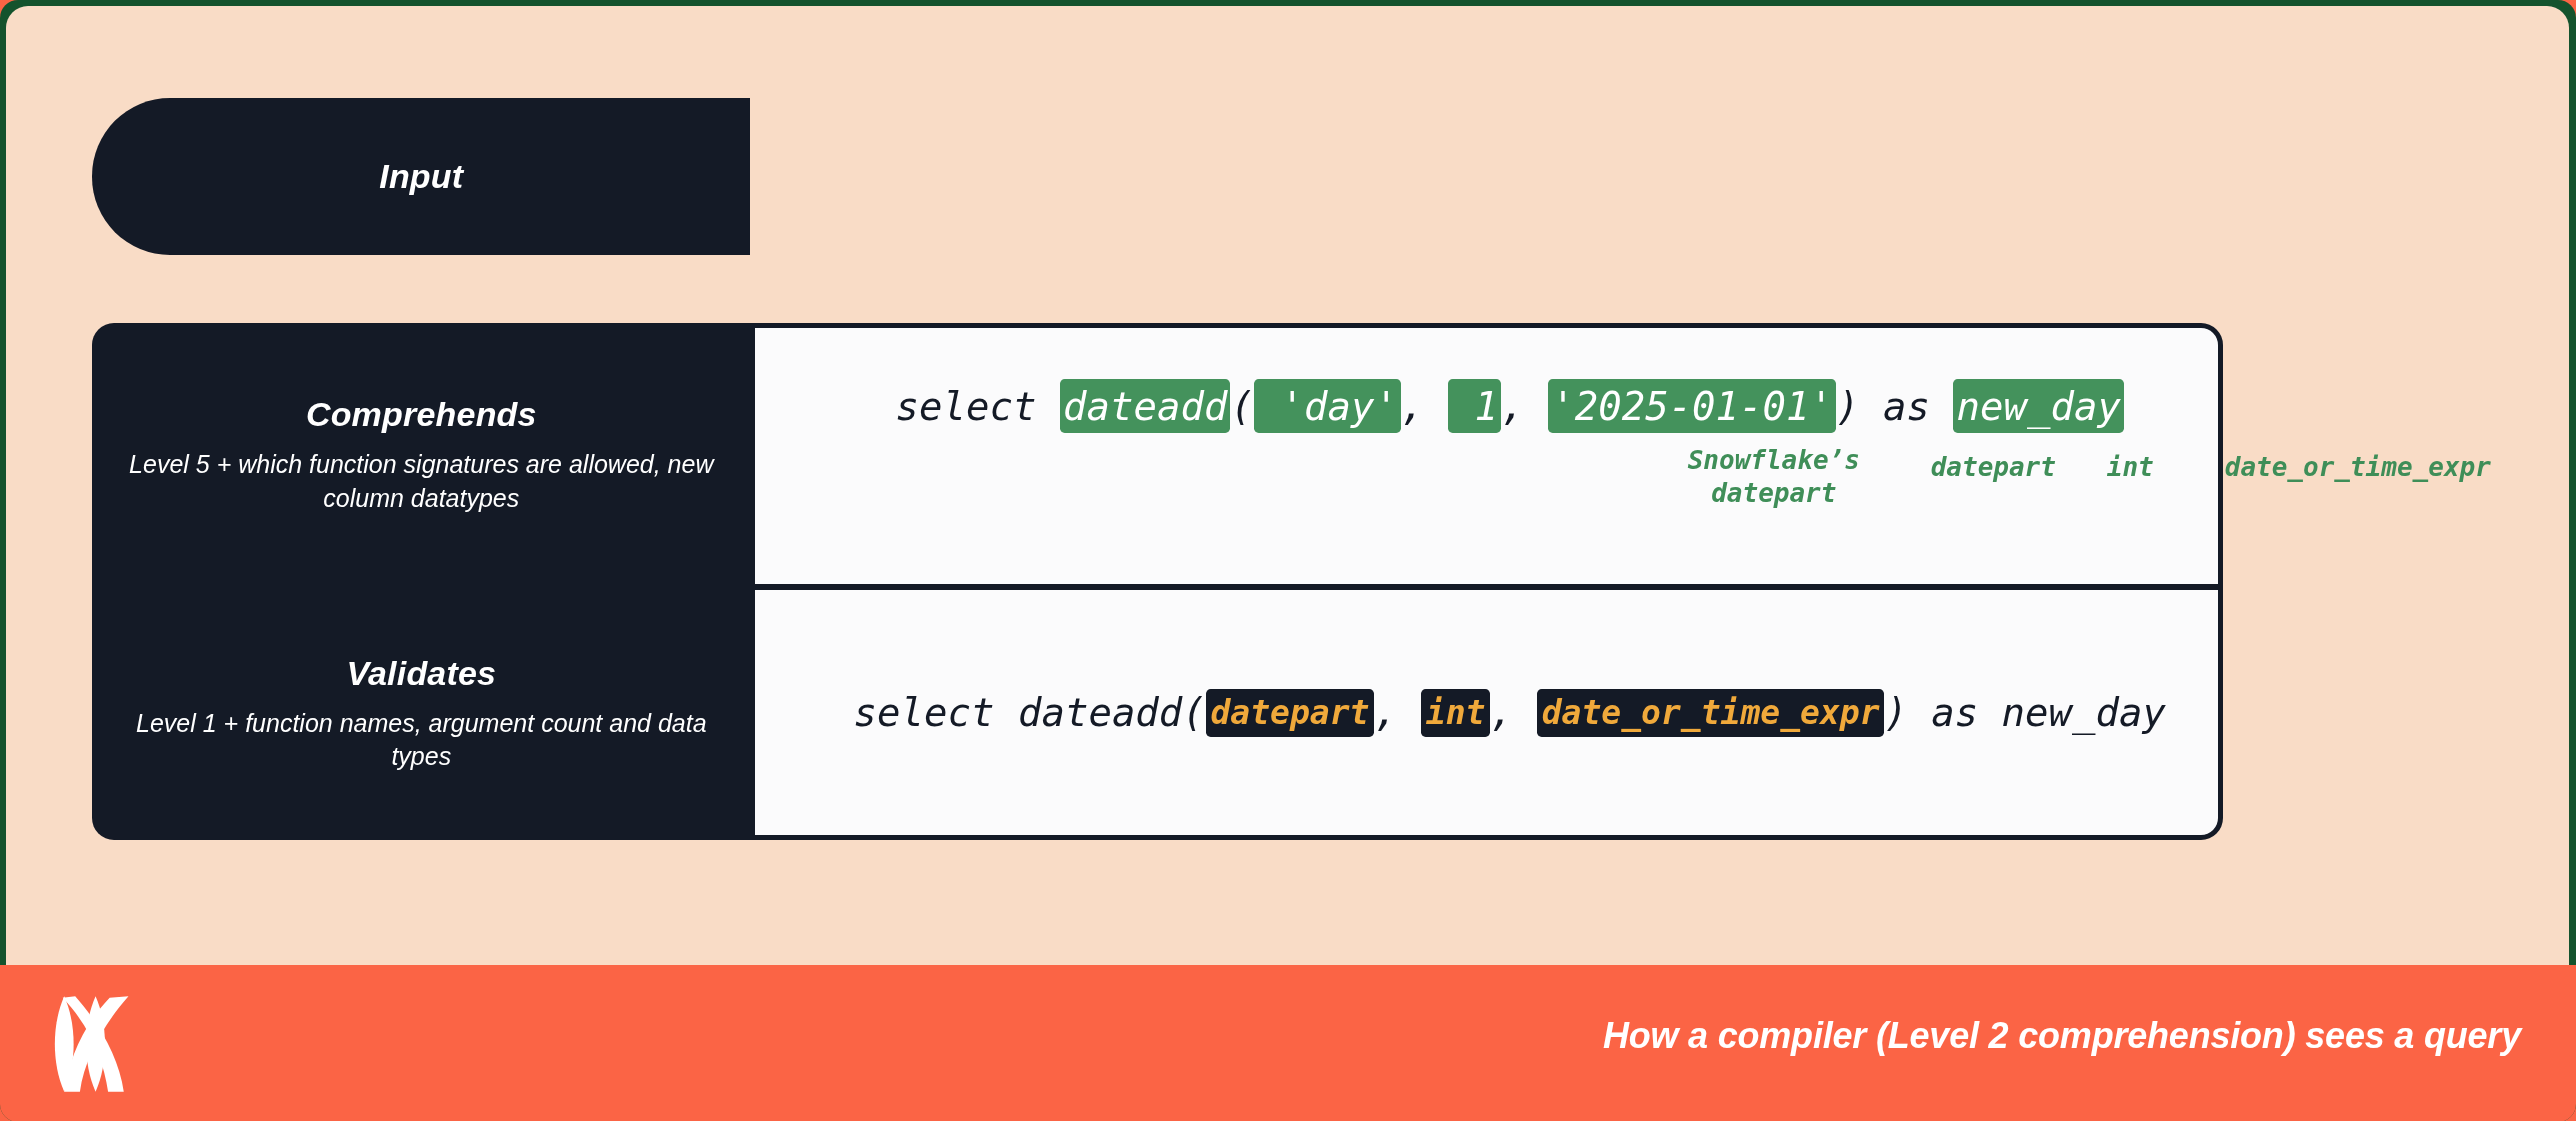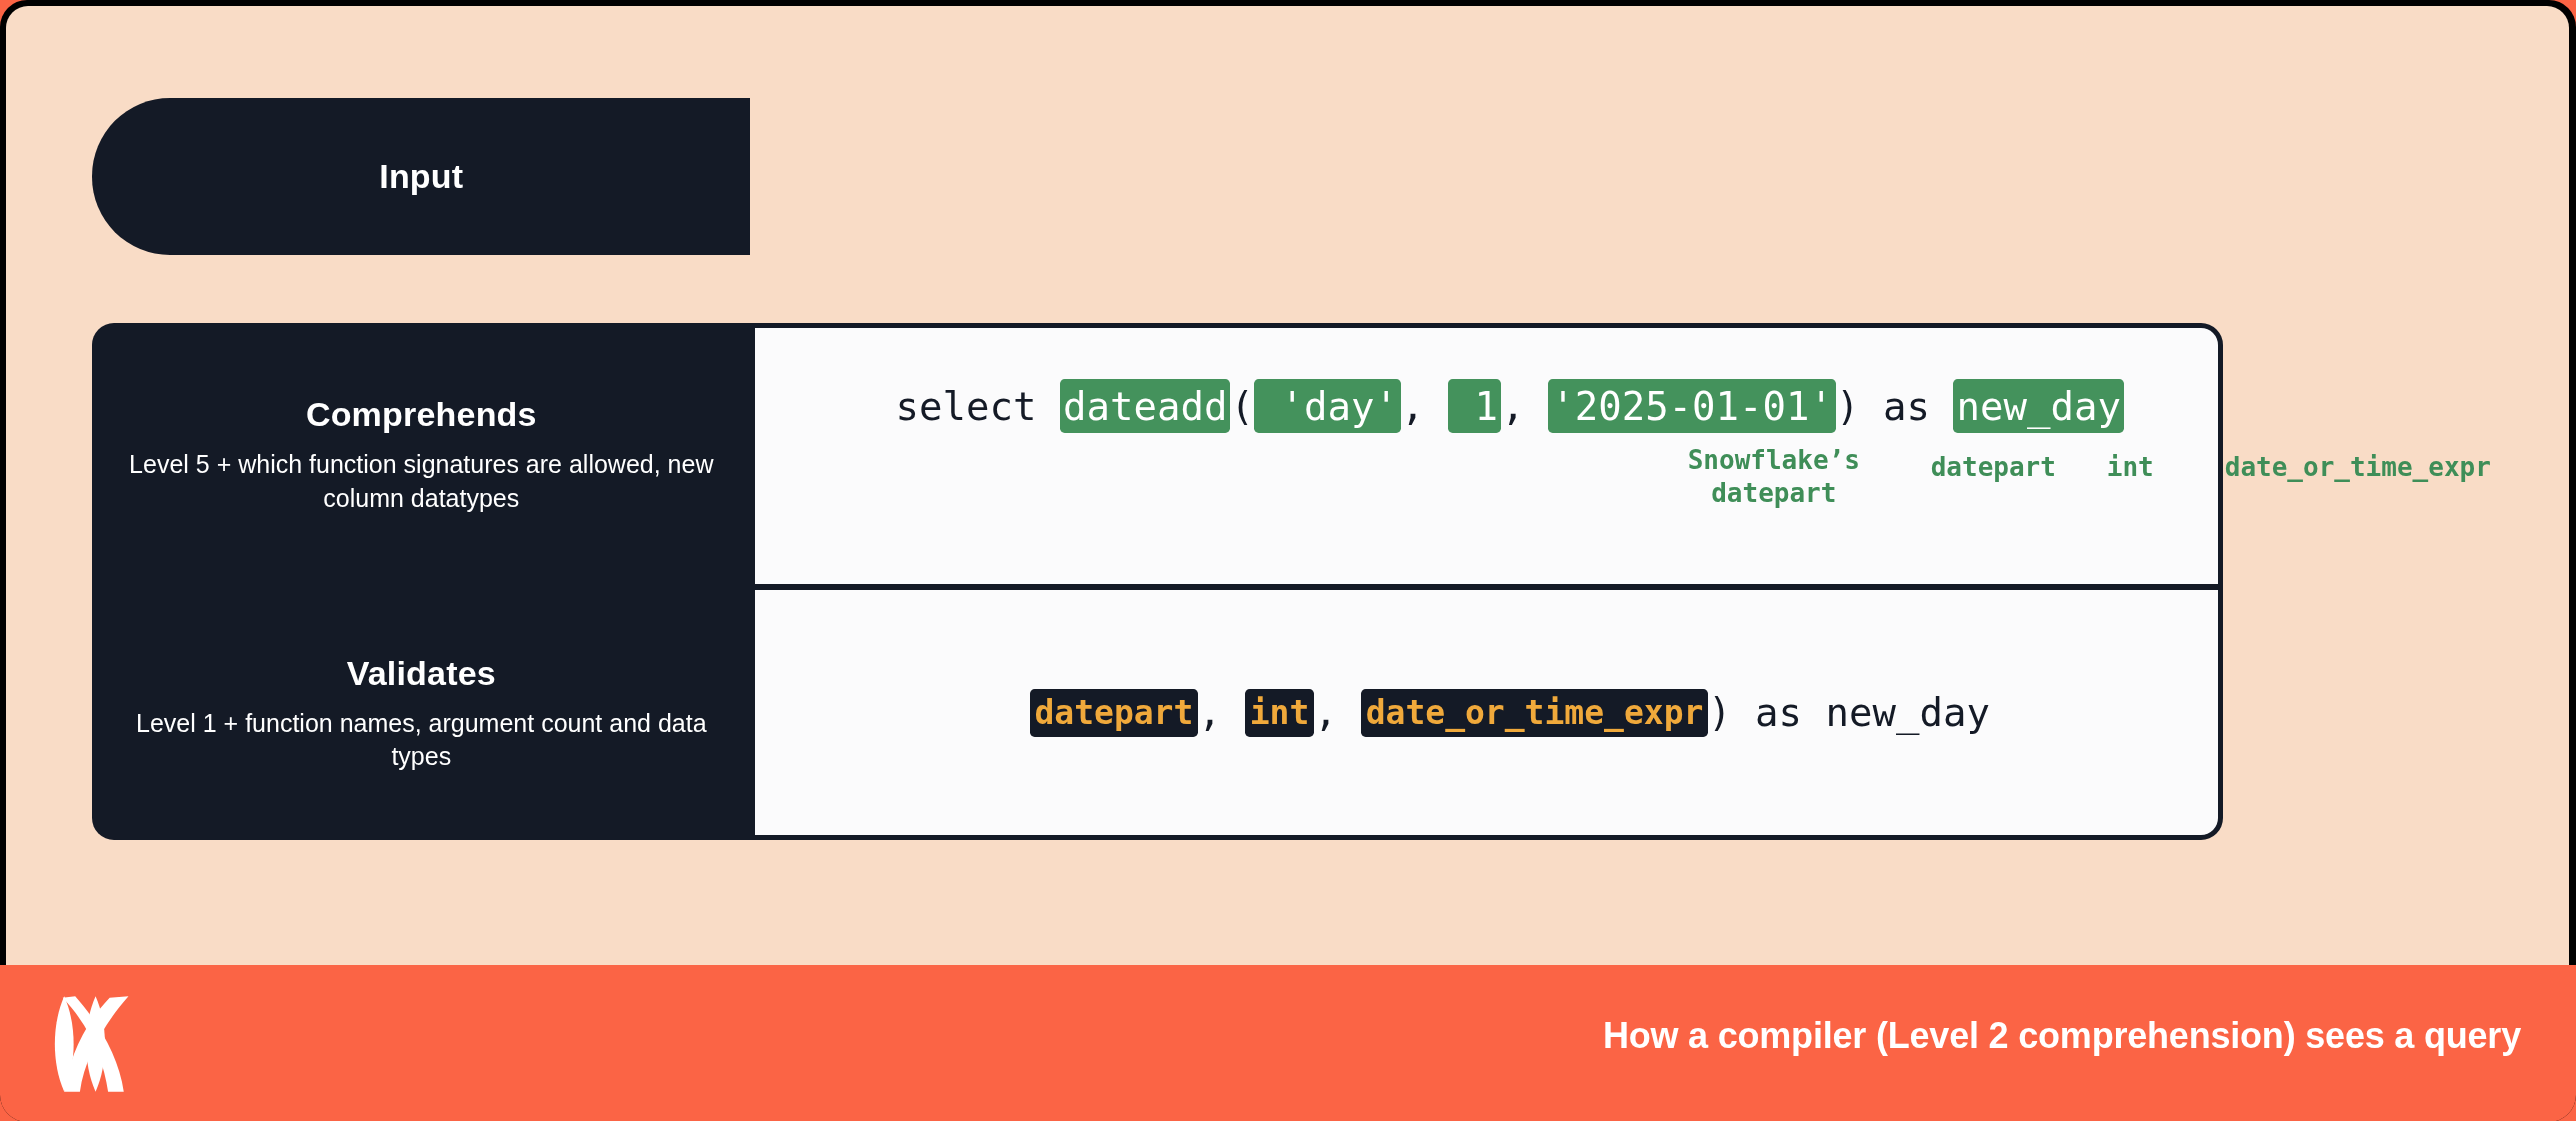--- a/index.html
+++ b/index.html
@@ -15,23 +15,24 @@
   }
 
   
   .frame {
     position: absolute;
     left: 0;
     top: 0;
     width: 2576px;
     height: 1122px;
     box-sizing: border-box;
-    background: #000000;
-    border-radius: 27px;
+    background: #14532d;
+    border-radius: 18px;
     overflow: hidden;
+    font-style: italic;
   }
   .canvas {
     position: absolute;
     left: 6.3px;
     top: 6.3px;
     width: 2563px;
     height: 959px;
     box-sizing: border-box;
     background: #F9DCC6;
     border-radius: 22px 22px 0 0;
@@ -243,21 +244,21 @@
             </div>
         </div>
       </div>
 
       <div class="row row-validates">
         <div class="label-pane">
           <div class="label-title">Validates</div>
           <div class="label-sub">Level 1 + function names, argument count and data types</div>
         </div>
         <div class="code-pane">
-          <div class="code-line" id="validates-code"><span class="hl-dark">datepart</span><span class="tok">, </span><span class="hl-dark">int</span><span class="tok">, </span><span class="hl-dark">date_or_time_expr</span><span class="tok">) as new_day</span></div>
+          <div class="code-line" id="validates-code"><span class="tok">select dateadd(</span><span class="hl-dark">datepart</span><span class="tok">, </span><span class="hl-dark">int</span><span class="tok">, </span><span class="hl-dark">date_or_time_expr</span><span class="tok">) as new_day</span></div>
         </div>
       </div>
 
     </div>
   </div>
 
   <div class="footer"></div>
   <div class="logo">
     <svg viewBox="0 0 120 130" width="94" height="102" aria-hidden="true">
       <path d="M22 4 C6 40 6 90 22 126 C38 90 38 40 22 4 Z" fill="#FFFFFF"></path>

